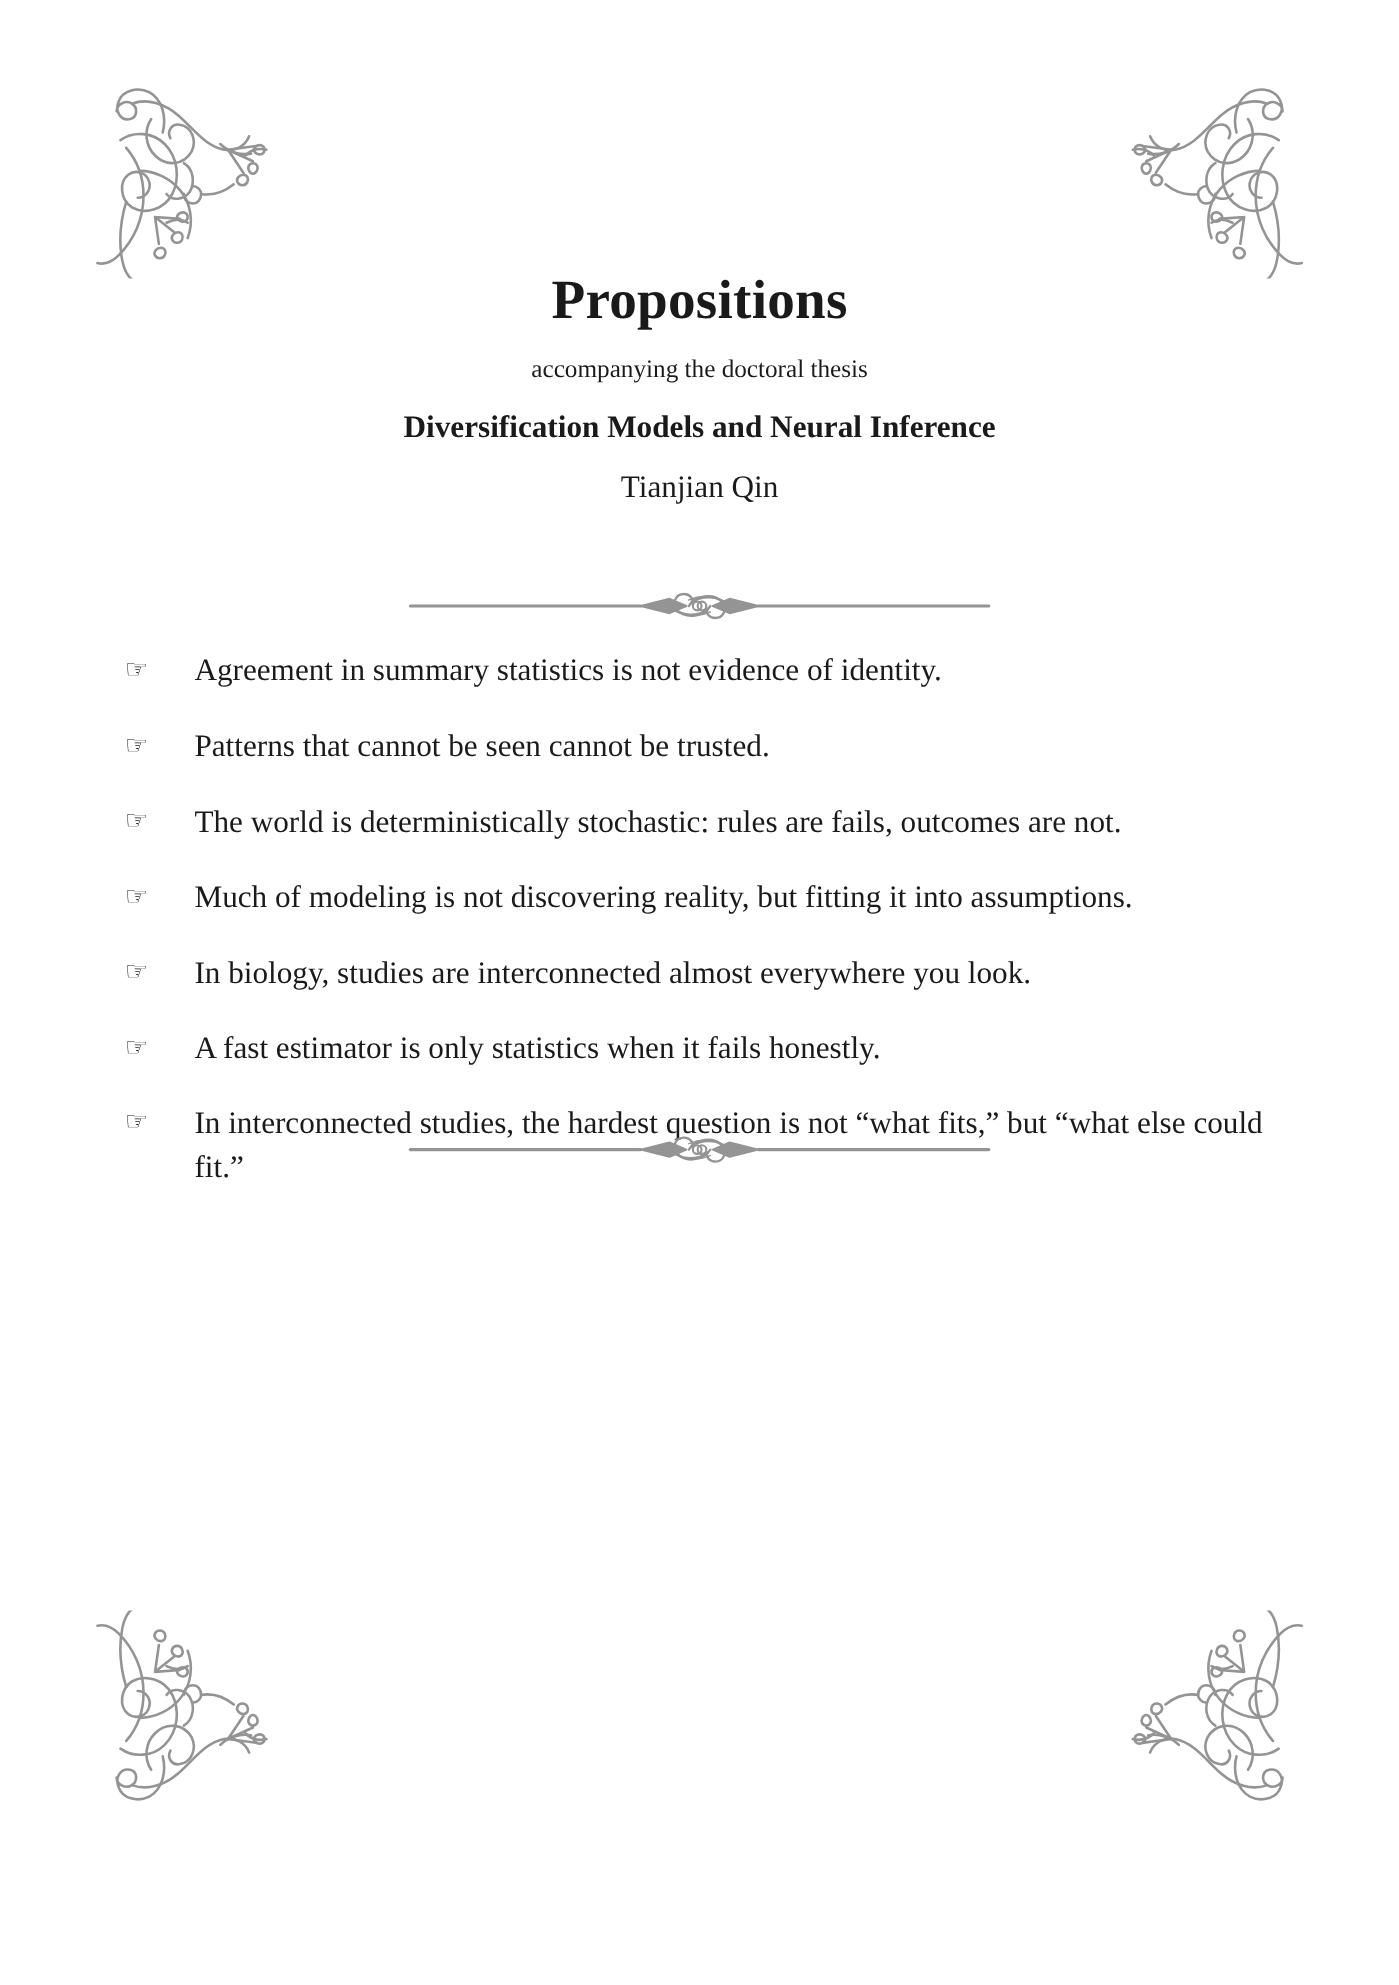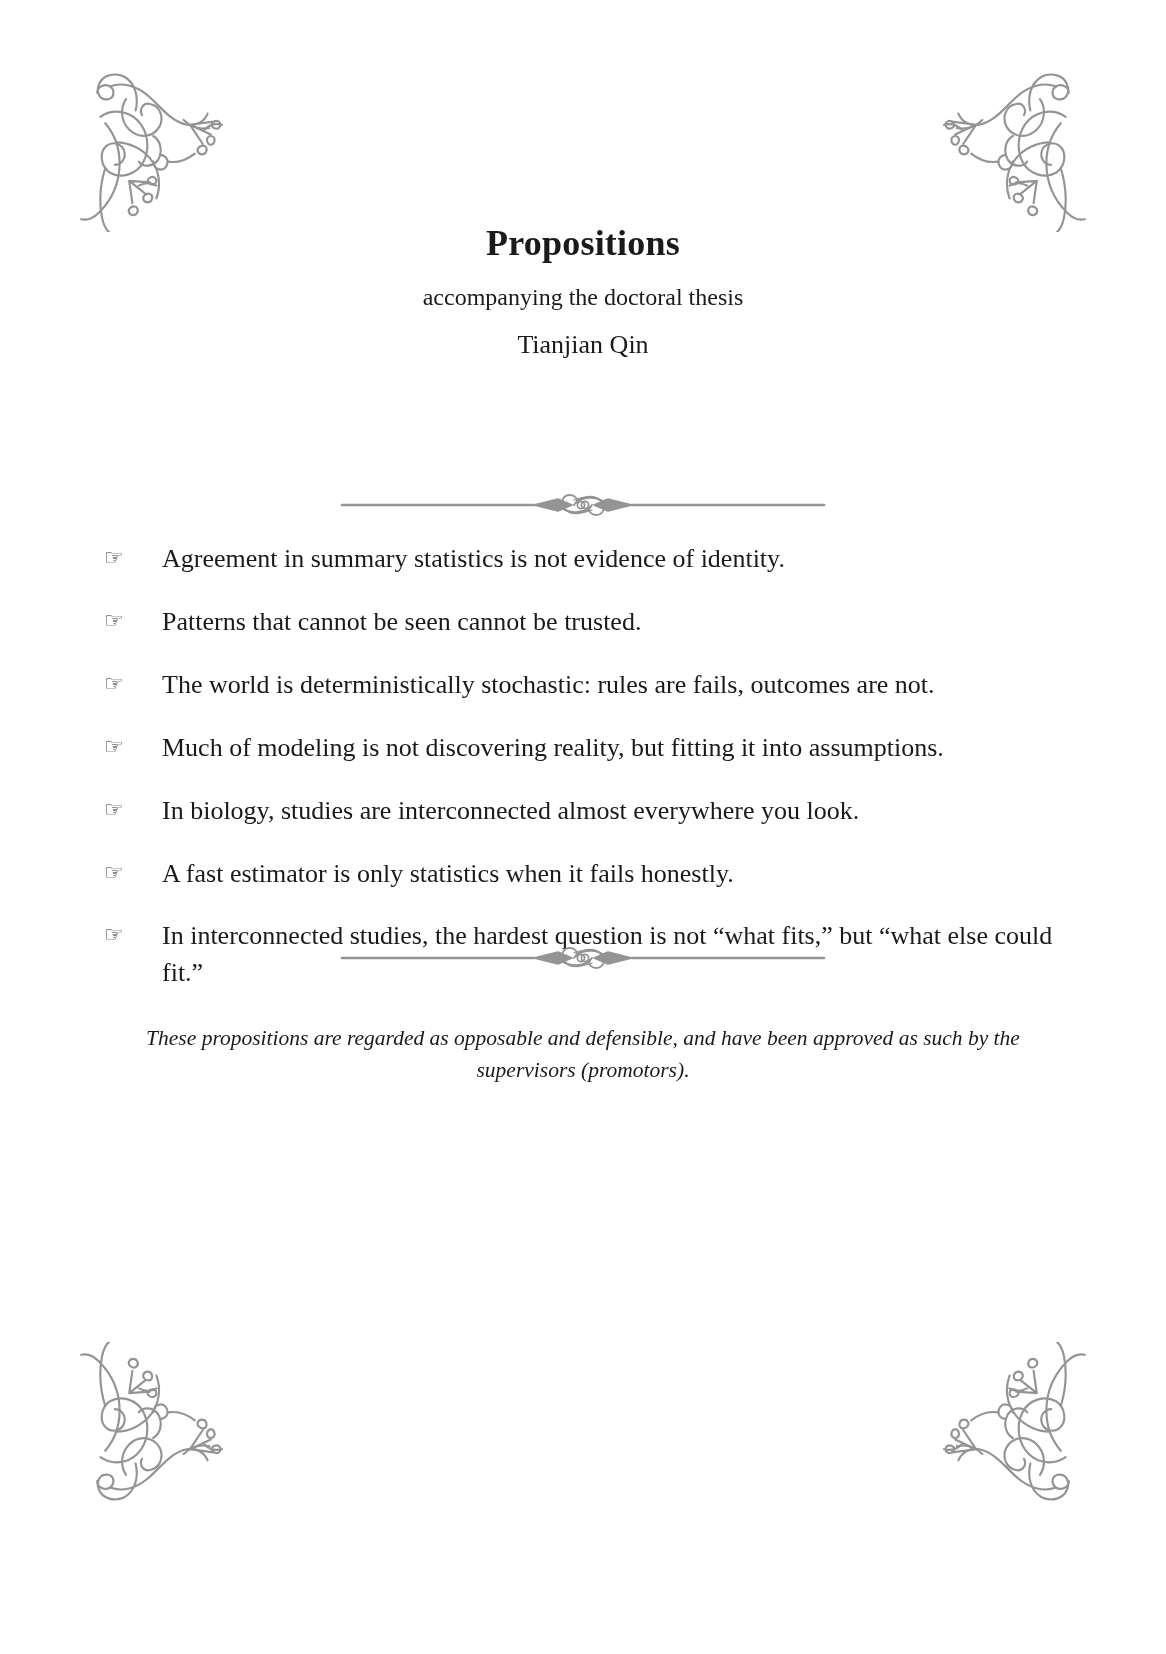--- a/index.html
+++ b/index.html
@@ -35,28 +35,28 @@
   .corner-br { right: 78px; bottom: 152px; transform: scale(-1,-1); }
 
   
   .header {
     position: absolute;
     left: 0; right: 0;
     top: 222px;
     text-align: center;
   }
   .title-main {
-    font-size: 36px;
+    font-size: 46px;
     font-weight: bold;
     letter-spacing: 0.2px;
     margin: 0;
     line-height: 1.2;
   }
   .title-sub {
-    font-size: 24px;
+    font-size: 21px;
     font-weight: normal;
     margin: 18px 0 0 0;
     line-height: 1.2;
   }
   .thesis-title {
     font-size: 26px;
     font-weight: bold;
     margin: 20px 0 0 0;
     line-height: 1.25;
   }
@@ -229,20 +229,21 @@
       <path d="M44 76 c2 0 3 2 2 4 -1 2 -4 2 -5 0 -1 -2 1 -4 3 -4z"></path>
       <path d="M35 84 c2 0 3 2 2 4 -1 2 -4 2 -5 0 -1 -2 1 -4 3 -4z"></path>
       <path d="M38 71 c4 -2 8 -2 11 0"></path>
       <path d="M17 60 c-3 10 -4 21 -2 31 1 5 3 9 7 11"></path>
     </svg>
   </div>
 
   <div class="header">
     <h1 class="title-main">Propositions</h1>
     <p class="title-sub">accompanying the doctoral thesis</p>
+    <h2 class="thesis-title">Diversification Models and Neural Inference</h2>
     <h3 class="author">Tianjian Qin</h3>
   </div>
 
   <div class="divider divider-top">
     <svg viewBox="0 0 490 26" fill="none" stroke="#949494" stroke-linecap="round" stroke-linejoin="round">
       <path d="M4 13 H196" stroke-width="2.6"></path>
       <path d="M486 13 H294" stroke-width="2.6"></path>
       <path d="M196 13 l24 -6 l14 6 l-14 6 z" stroke-width="1.6" fill="#949494"></path>
       <path d="M294 13 l-24 -6 l-14 6 l14 6 z" stroke-width="1.6" fill="#949494"></path>
       <circle cx="243" cy="13" r="3.6" stroke-width="1.8"></circle>
@@ -297,15 +298,14 @@
       <circle cx="247" cy="13" r="3.6" stroke-width="1.8"></circle>
       <path d="M222 13 c6 -9 20 -11 27 -4 6 6 2 14 -5 14 -5 0 -8 -4 -7 -8" stroke-width="1.9" transform="translate(14,0)"></path>
       <path d="M268 13 c-6 9 -20 11 -27 4 -6 -6 -2 -14 5 -14 5 0 8 4 7 8" stroke-width="1.9" transform="translate(-14,0)"></path>
       <path d="M238 10 c10 -6 22 -5 30 1" stroke-width="1.7"></path>
       <path d="M252 16 c-10 6 -22 5 -30 -1" stroke-width="1.7"></path>
       <path d="M236 8 c12 -5 24 -3 32 3" stroke-width="1.3"></path>
       <path d="M254 18 c-12 5 -24 3 -32 -3" stroke-width="1.3"></path>
     </svg>
   </div>
 
-  <p class="footer-note">These propositions are regarded as opposable and defensible, and have been approved as such by the supervisors (promotors).</p>
 
 </div>
 
 </body></html>

